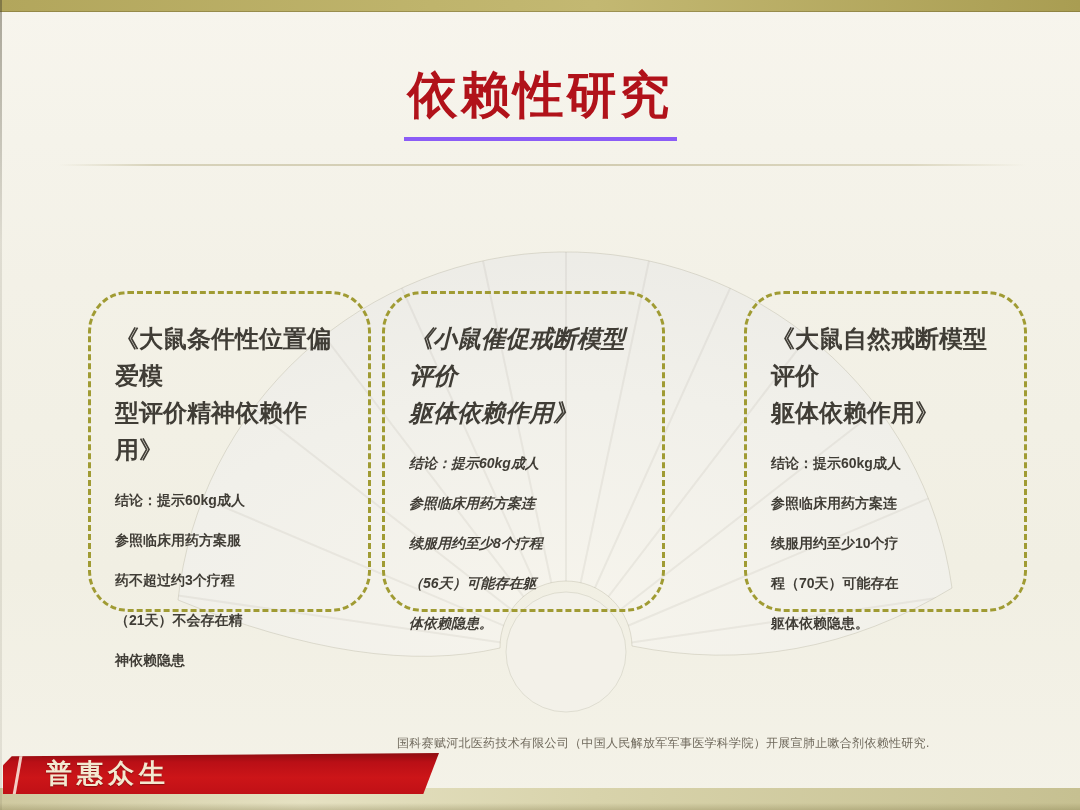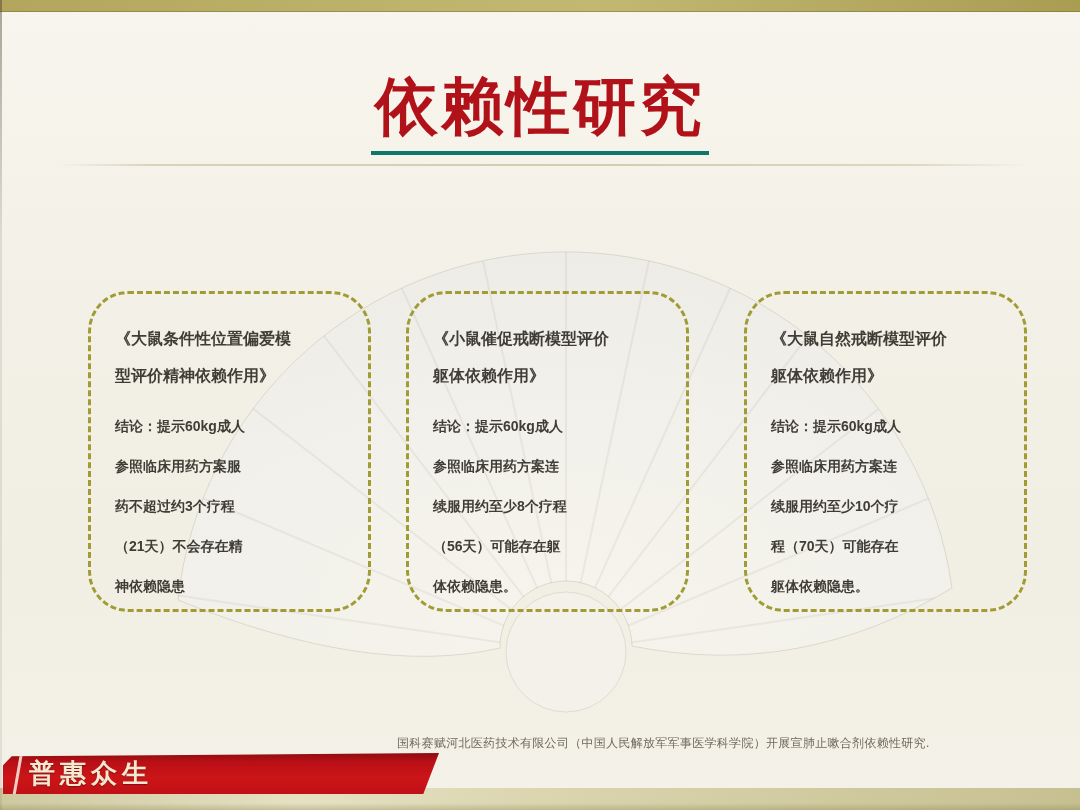--- a/index.html
+++ b/index.html
@@ -8,44 +8,44 @@
     background:linear-gradient(180deg,#f7f5ed 0%,#f3f1e7 35%,#f1efe3 70%,#f4f2e8 100%);
     font-family:"Liberation Sans","DejaVu Sans",sans-serif;
   }
   .edge-left{position:absolute;left:0;top:0;width:2px;height:100%;
     background:linear-gradient(180deg,rgba(70,65,45,.45),rgba(70,65,45,.12) 30%,rgba(70,65,45,.10));z-index:6;}
   .top-band{position:absolute;left:0;top:0;width:100%;height:11px;z-index:5;
     background:linear-gradient(90deg,#b2a65c 0%,#bfb46c 40%,#c3b872 55%,#a99d52 100%);
     border-bottom:1px solid rgba(110,100,45,.45);}
   .title-wrap{position:absolute;left:0;top:70px;width:100%;text-align:center;z-index:4;}
   .page-title{
-    display:inline-block;margin:0;font-size:63px;font-weight:800;letter-spacing:3px;
-    color:#b1121a;border-bottom:4px solid #0f766e;padding:0 4px 9px;line-height:1.15;
+    display:inline-block;margin:0;font-size:50px;font-weight:800;letter-spacing:3px;
+    color:#b1121a;border-bottom:4px solid #8b5cf6;padding:0 4px 9px;line-height:1.15;font-family:Liberation Mono, monospace;
   }
   .divider{position:absolute;left:58px;top:164px;width:968px;height:2px;z-index:2;
     background:linear-gradient(90deg,rgba(213,207,184,0) 0%,#d7d2ba 10%,#d2ccb1 55%,#dcd7c0 88%,rgba(213,207,184,0) 100%);}
   .fan{position:absolute;left:100px;top:200px;z-index:1;}
   .card{
     position:absolute;top:291px;width:283px;height:321px;box-sizing:border-box;
     border:3.5px dashed #a09b33;border-radius:40px;padding:26px 24px 0;z-index:3;
     color:#403d36;font-weight:700;
   }
-  .card1{left:88px;} .card2{left:406px;} .card3{left:744px;}
-  .card-title{font-size:16px;line-height:37px;white-space:pre-line;margin:0;}
+  .card1{left:88px;} .card2{left:382px;font-style:italic;} .card3{left:744px;}
+  .card-title{font-size:24px;line-height:37px;white-space:pre-line;margin:0;}
   .card-body{font-size:14px;line-height:40px;white-space:pre-line;margin:12px 0 0;}
   .footnote{position:absolute;left:397px;top:735px;font-size:12px;color:#6f695c;z-index:3;letter-spacing:.3px;}
   .bottom-band{position:absolute;left:0;top:788px;width:100%;height:22px;z-index:2;
     background:
       linear-gradient(180deg,rgba(255,255,255,0) 0%,rgba(255,255,255,0) 68%,rgba(115,107,58,.28) 100%),
       linear-gradient(90deg,#cfc9a0 0%,#e5e1c2 28%,#d8d3ab 55%,#c6c091 100%);}
   .ribbon{
     position:absolute;left:3px;top:753px;width:436px;height:41px;z-index:4;
     background:linear-gradient(180deg,#8e0d10 0%,#b90f16 22%,#cc1518 60%,#c01016 100%);
     clip-path:polygon(2% 8%,100% 0%,96.4% 100%,0% 100%,0% 30%);
-    display:flex;align-items:center;padding-left:26px;box-sizing:border-box;gap:45px;
+    display:flex;align-items:center;padding-left:43px;box-sizing:border-box;gap:45px;
   }
   .ribbon::before{content:"";position:absolute;left:13px;top:-4px;width:3px;height:130%;
     background:rgba(255,252,240,.8);transform:rotate(10deg);}
   .ribbon-text{
     font-family:"Liberation Serif","DejaVu Serif",serif;font-size:26px;font-weight:600;
     color:#f3e9d0;letter-spacing:5px;text-shadow:0 1px 1px rgba(90,10,10,.6);
   }
 </style>
 </head>
 <body>

